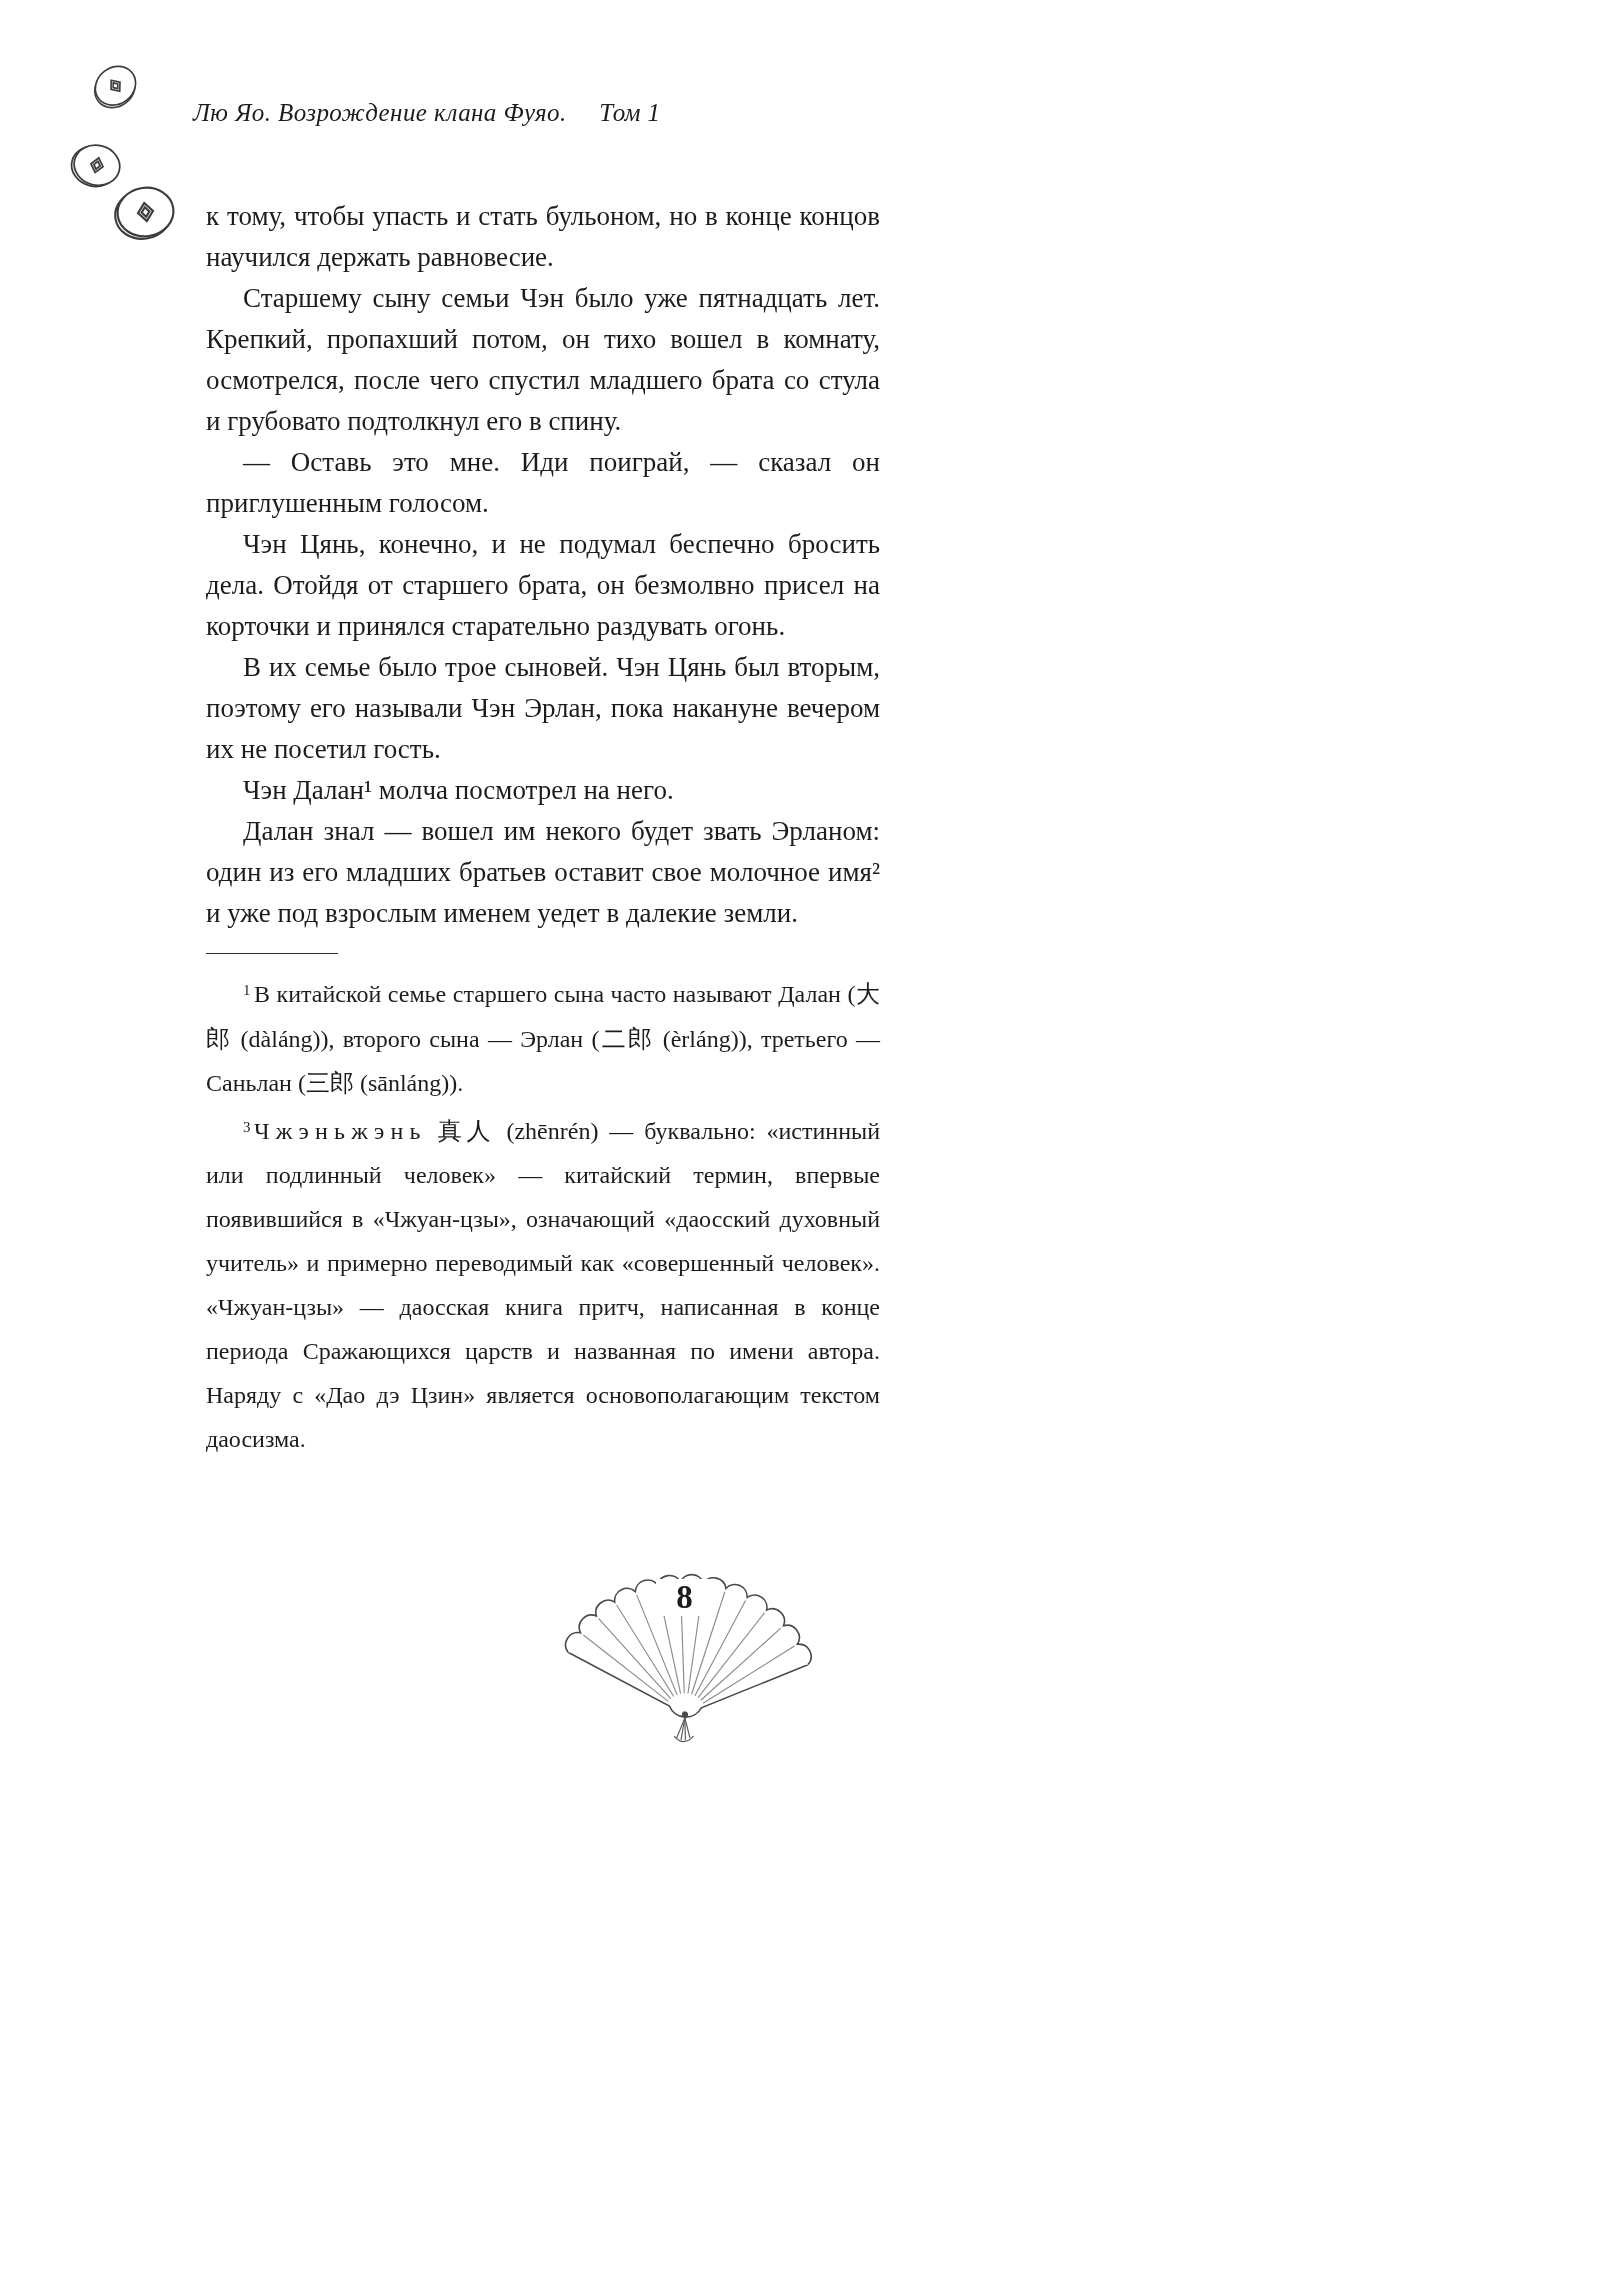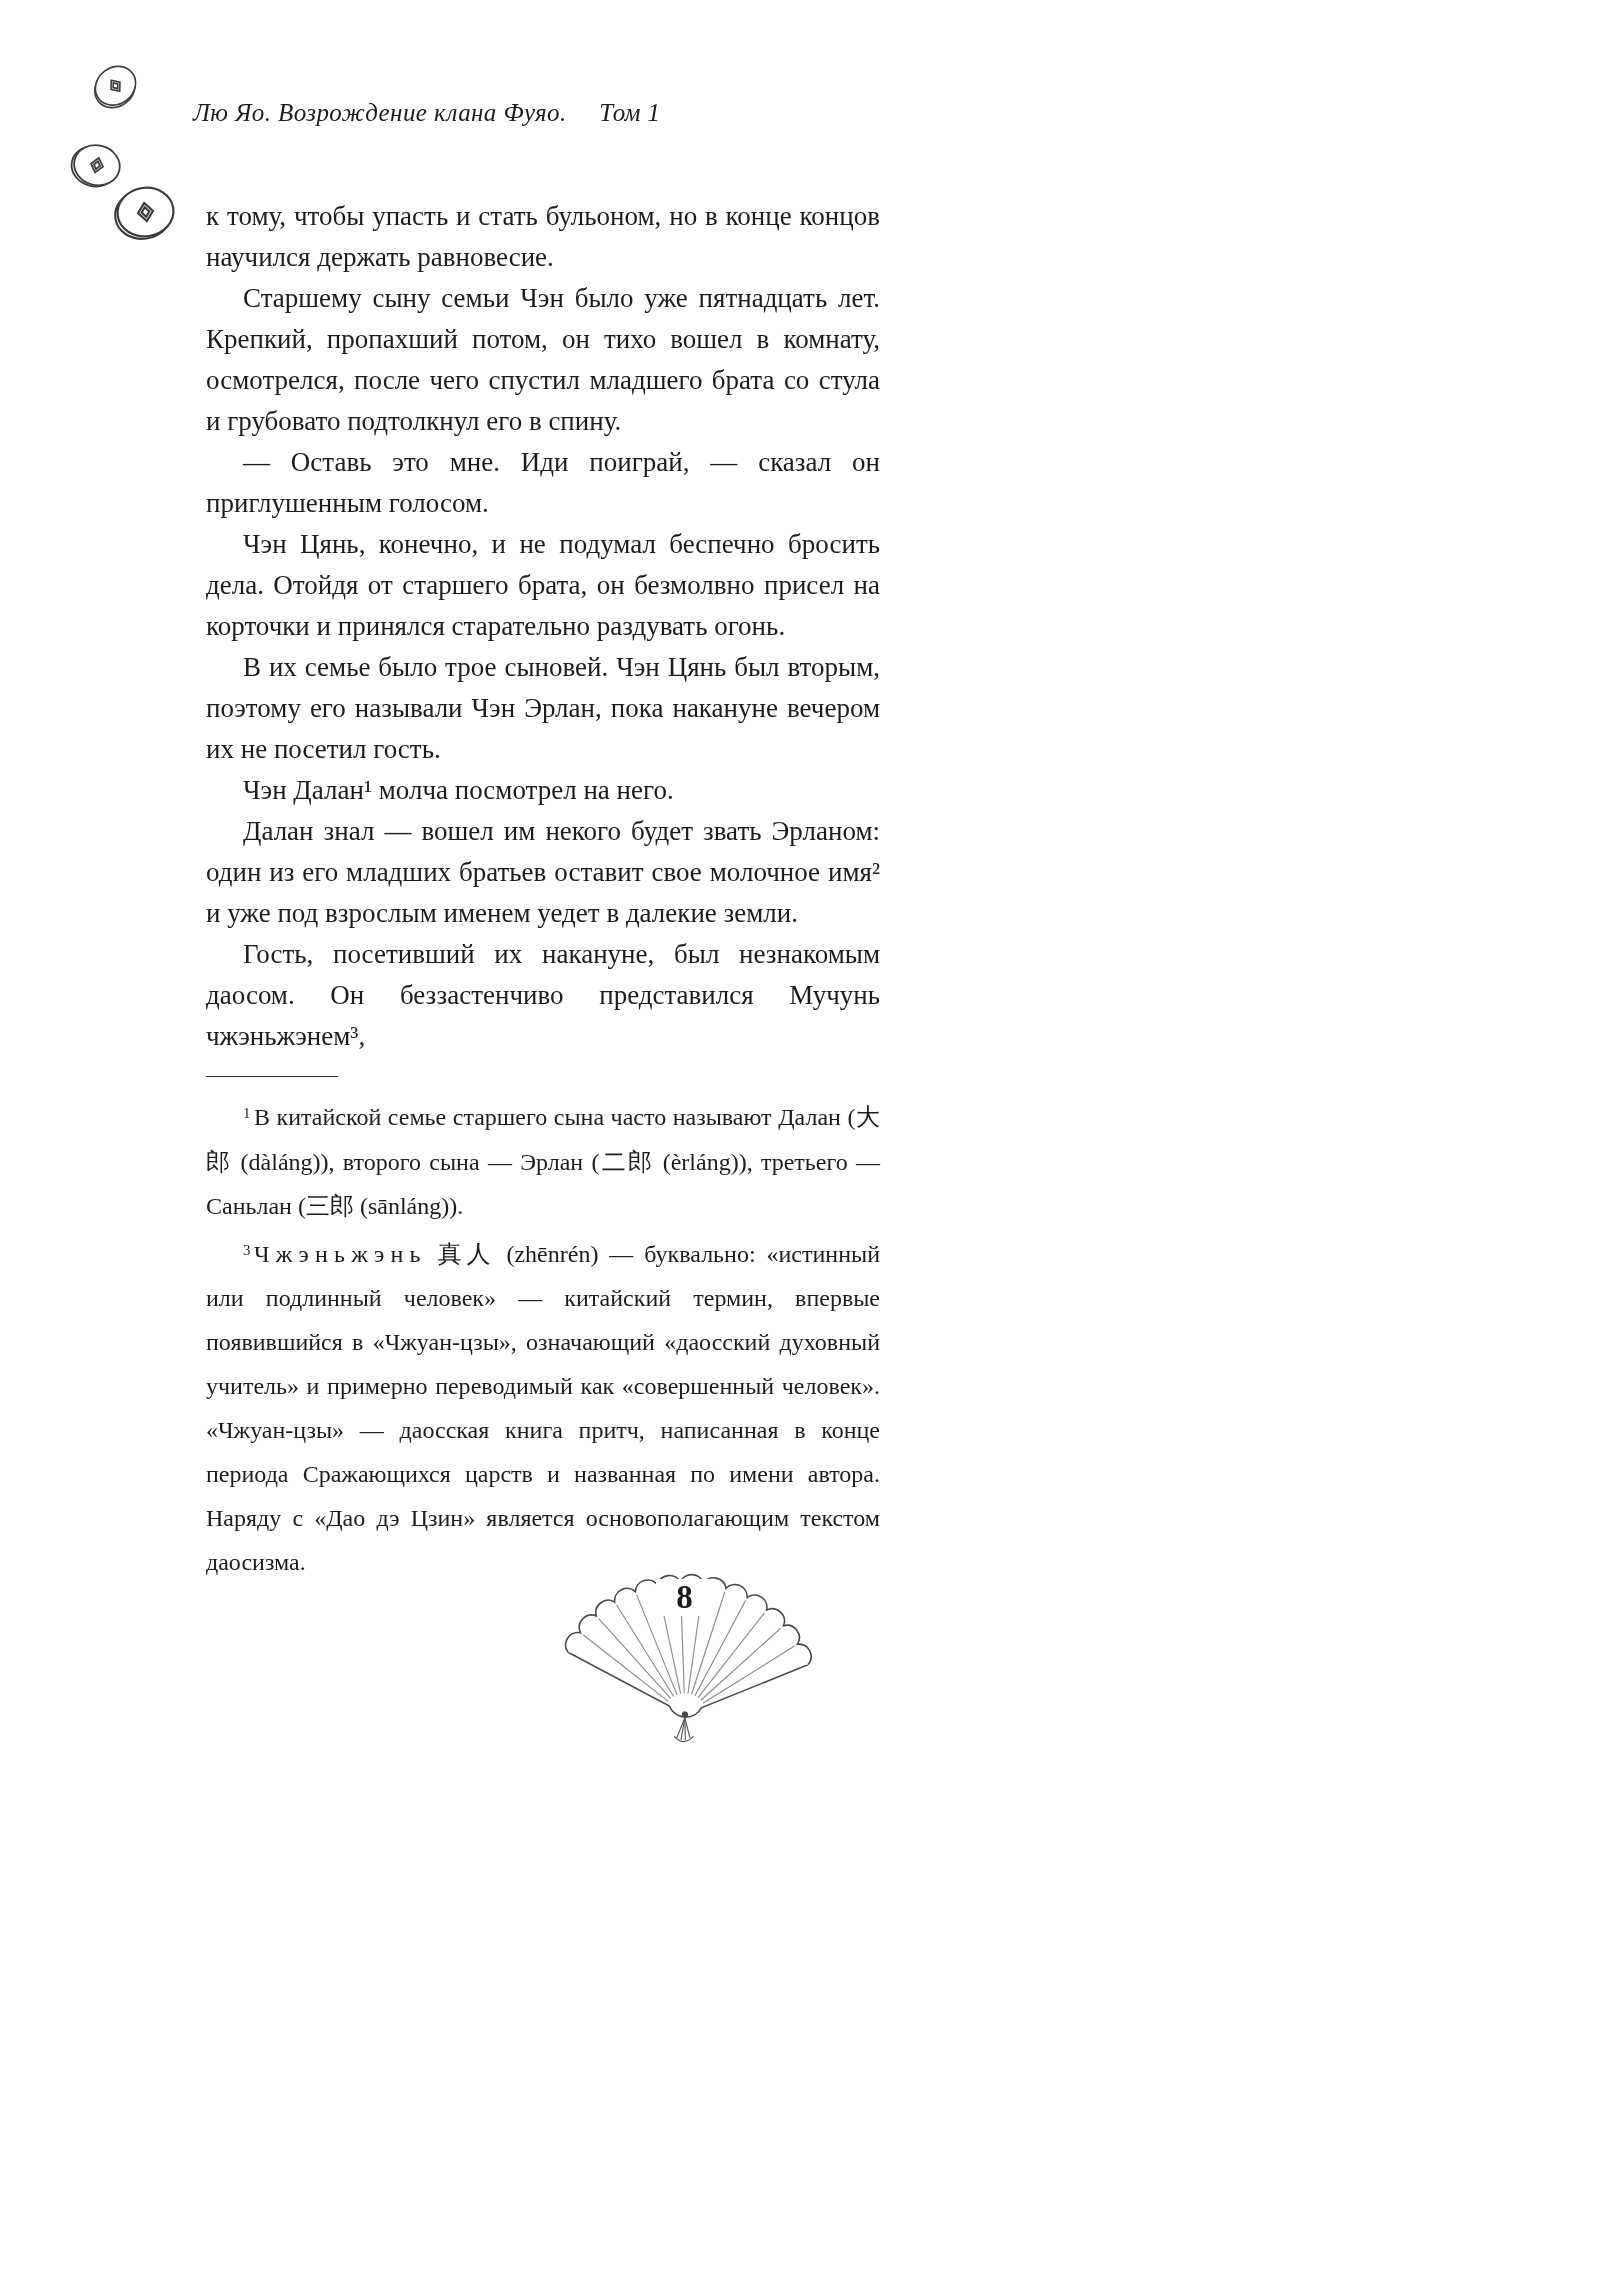--- a/index.html
+++ b/index.html
@@ -127,21 +127,20 @@
   </header>
 
   <main class="text-block">
     <p class="para no-indent">к тому, чтобы упасть и стать бульоном, но в конце концов научился держать равновесие.</p>
     <p class="para">Старшему сыну семьи Чэн было уже пятнадцать лет. Крепкий, пропахший потом, он тихо вошел в комнату, осмотрелся, после чего спустил младшего брата со стула и грубовато подтолкнул его в спину.</p>
     <p class="para">— Оставь это мне. Иди поиграй, — сказал он приглушенным голосом.</p>
     <p class="para">Чэн Цянь, конечно, и не подумал беспечно бросить дела. Отойдя от старшего брата, он безмолвно присел на корточки и принялся старательно раздувать огонь.</p>
     <p class="para">В их семье было трое сыновей. Чэн Цянь был вторым, поэтому его называли Чэн Эрлан, пока накануне вечером их не посетил гость.</p>
     <p class="para">Чэн Далан¹ молча посмотрел на него.</p>
     <p class="para">Далан знал — вошел им некого будет звать Эрланом: один из его младших братьев оставит свое молочное имя² и уже под взрослым именем уедет в далекие земли.</p>
-    <p class="para">Гость, посетивший их накануне, был незнакомым даосом. Он беззастенчиво представился Мучунь чжэньжэнем³,</p>
 
     <div class="footnote-divider"></div>
 
     <section class="footnotes">
       <p class="footnote"><span class="fn-marker">1</span><span>В китайской семье старшего сына часто называют Далан (大郎 (dàláng)), второго сына — Эрлан (二郎 (èrláng)), третьего — Саньлан (三郎 (sānláng)).</span></p>
       <p class="footnote"><span class="fn-marker">3</span><span class="spaced-term">Чжэньжэнь</span> <span>真人 (zhēnrén) — буквально: «истинный или подлинный человек» — китайский термин, впервые появившийся в «Чжуан-цзы», означающий «даосский духовный учитель» и примерно переводимый как «совершенный человек». «Чжуан-цзы» — даосская книга притч, написанная в конце периода Сражающихся царств и названная по имени автора. Наряду с «Дао дэ Цзин» является основополагающим текстом даосизма.</span></p>
     </section>
   </main>
 
   <svg class="fan-svg" viewBox="0 0 310 232" fill="none" stroke="#4a4a4a" stroke-width="1.8">

